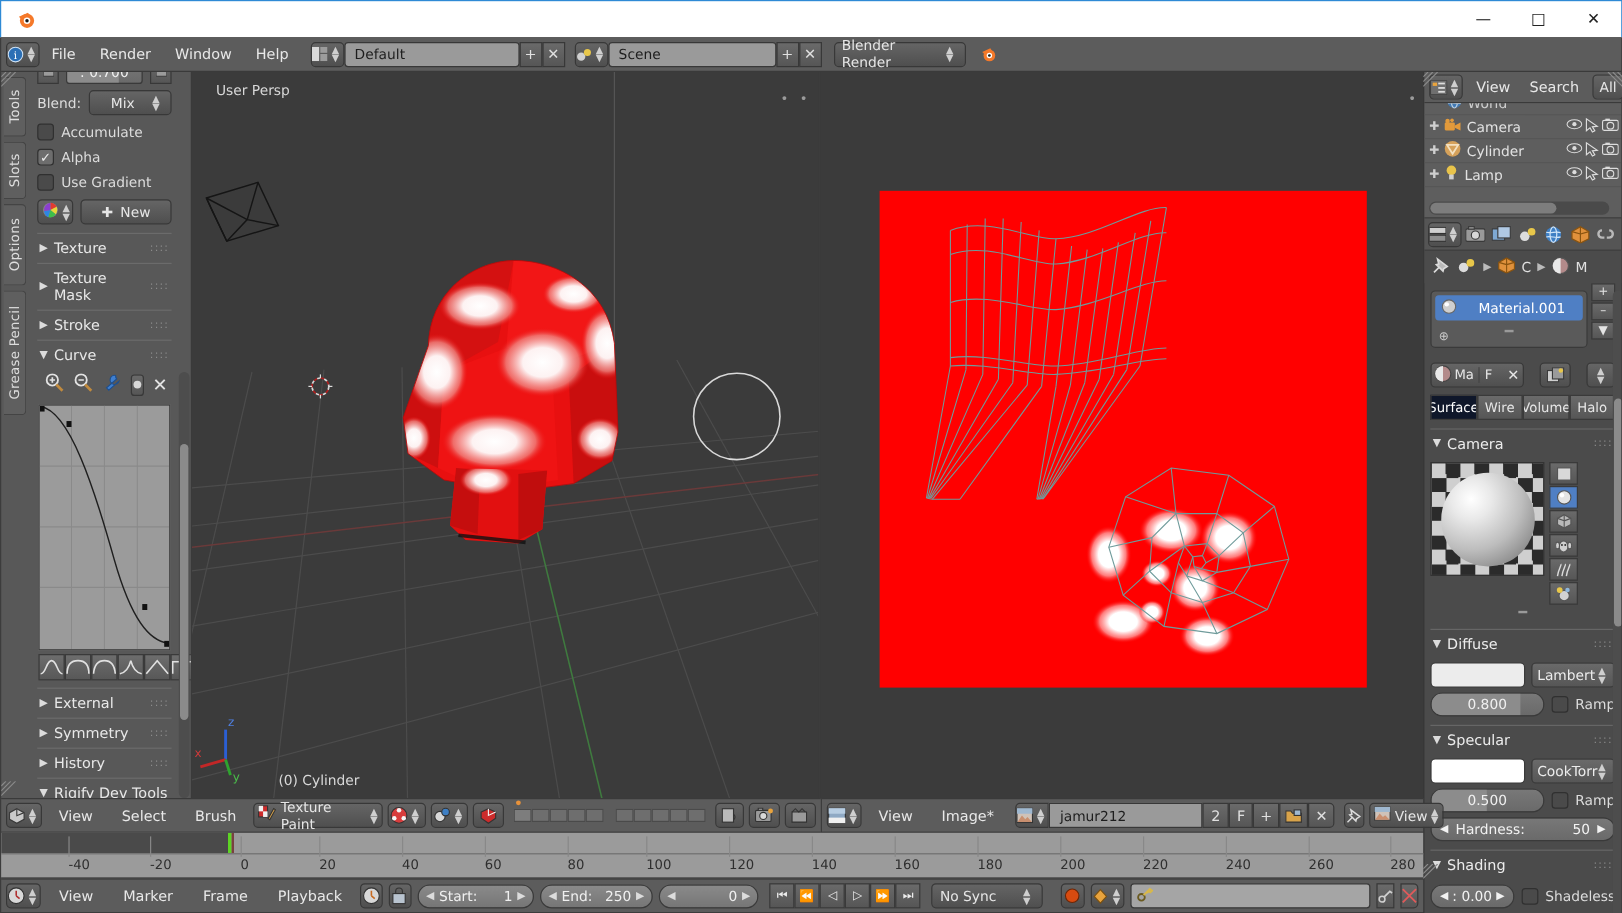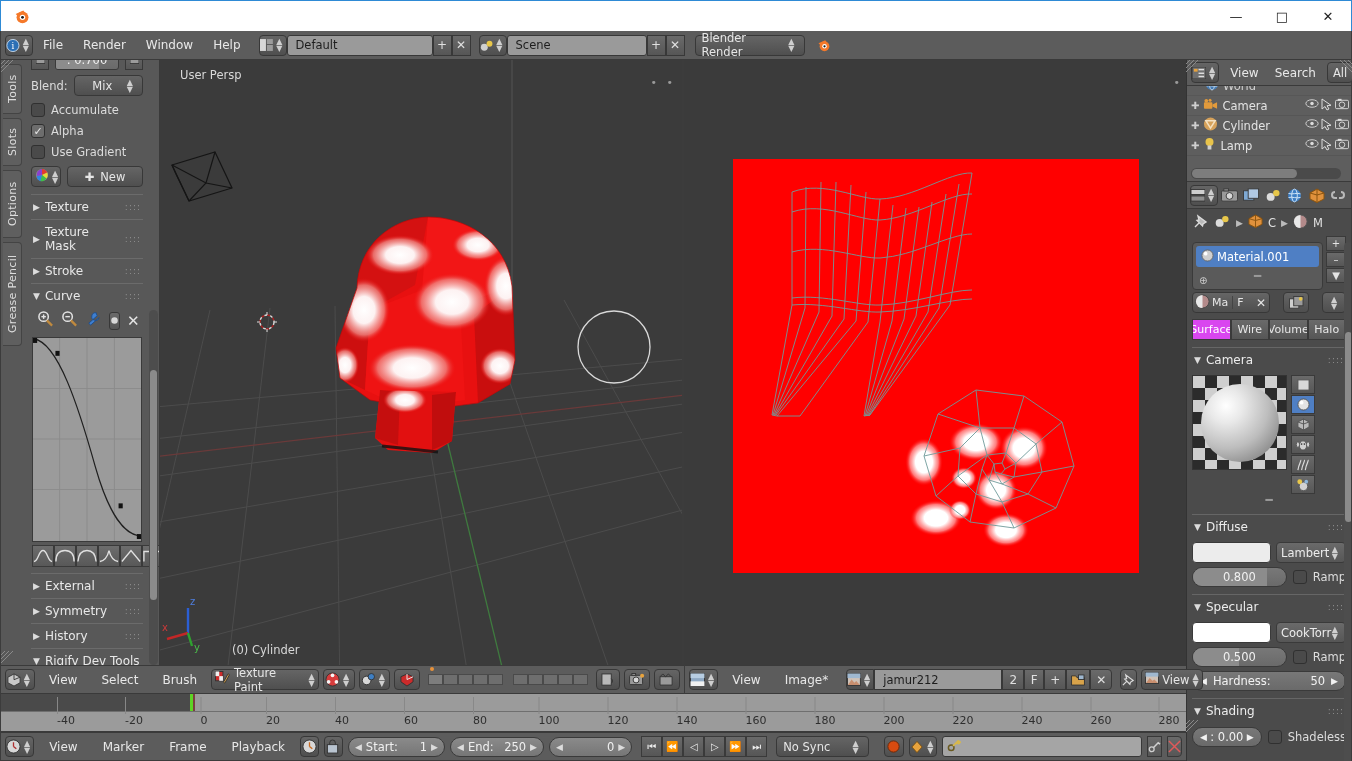--- a/index.html
+++ b/index.html
@@ -141,31 +141,31 @@
   .breadcrumb{ height:27px; display:flex; align-items:center; gap:5px; padding:0 6px;
                background:#4b4b4b; }
   .propbody{ height:551px; overflow:hidden; padding:0 5px; position:relative; }
 
   .matslot{
     background:#5a5a5a; border:1px solid #3a3a3a; border-radius:4px;
     height:48px; margin:6px 0 0 0; padding:3px; position:relative;
   }
   .matslot .sel{
     background:#4f7fc4; border-radius:3px; height:21px;
-    display:flex; align-items:center; gap:3px; padding:0 5px; color:#fff; font-size:11.5px;
+    display:flex; align-items:center; gap:18px; padding:0 5px; color:#fff; font-size:11.5px;
   }
   .slotbtn{ width:20px; height:15px; background:linear-gradient(#6a6a6a,#565656);
             border:1px solid #3a3a3a; display:flex; align-items:center; justify-content:center;
             font-size:10px; color:#e4e4e4;}
 
   .segbtns{ display:flex; margin:6px 0 0 0; }
   .seg{ flex:1; height:21px; background:linear-gradient(#6a6a6a,#565656);
         border:1px solid #3a3a3a; display:flex; align-items:center; justify-content:center;
         font-size:11px; color:#e6e6e6; overflow:hidden; white-space:nowrap;}
-  .seg.on{ background:#d946ef; color:#fff; }
+  .seg.on{ background:#0f172a; color:#fff; }
 
   .sec-hdr{ display:flex; align-items:center; gap:5px; border-top:1px solid #666;
             margin-top:7px; padding:5px 2px; font-size:12px; color:#ececec; }
   .sec-hdr .grip{ margin-left:auto; color:#8d8d8d; font-size:9px; letter-spacing:1px; }
 
   .preview-area{ display:flex; gap:4px; margin-top:3px; }
   .preview-img{
     width:95px; height:95px; border:1px solid #333; position:relative; overflow:hidden;
     background:
       repeating-conic-gradient(#2b2b2b 0% 25%, #cfcfcf 0% 50%) 0 0/24px 24px;
@@ -867,21 +867,21 @@
           <div style="position:absolute; left:6px; bottom:3px; color:#c9c9c9; font-size:10px;">⊕</div>
           <div style="position:absolute; left:50%; bottom:6px; transform:translateX(-50%); color:#9a9a9a;">━</div>
         </div>
         <div style="display:flex; flex-direction:column; gap:1px;">
           <div class="slotbtn">+</div>
           <div class="slotbtn">–</div>
           <div class="slotbtn">▼</div>
         </div>
       </div>
 
-      <div style="display:flex; gap:13px; margin-top:2px;">
+      <div style="display:flex; gap:13px; margin-top:12px;">
         <div class="btn3d" style="flex:1; padding-left:2px; gap:2px;">
           <span>
             <svg width="15" height="15" viewBox="0 0 16 16">
                 <circle cx="8" cy="8" r="7" fill="#b38a8a" stroke="#444"></circle>
                 <path d="M8 1 A7 7 0 0 0 8 15 Z" fill="#e8e8e8"></path>
               </svg>
           </span>
           <span style="font-size:11px">Ma</span>
           <span style="font-size:11px; border-left:1px solid #444; padding-left:4px; margin-left:2px;">F</span>
           <span style="font-size:12px; margin-left:auto; padding-right:3px;">✕</span>

